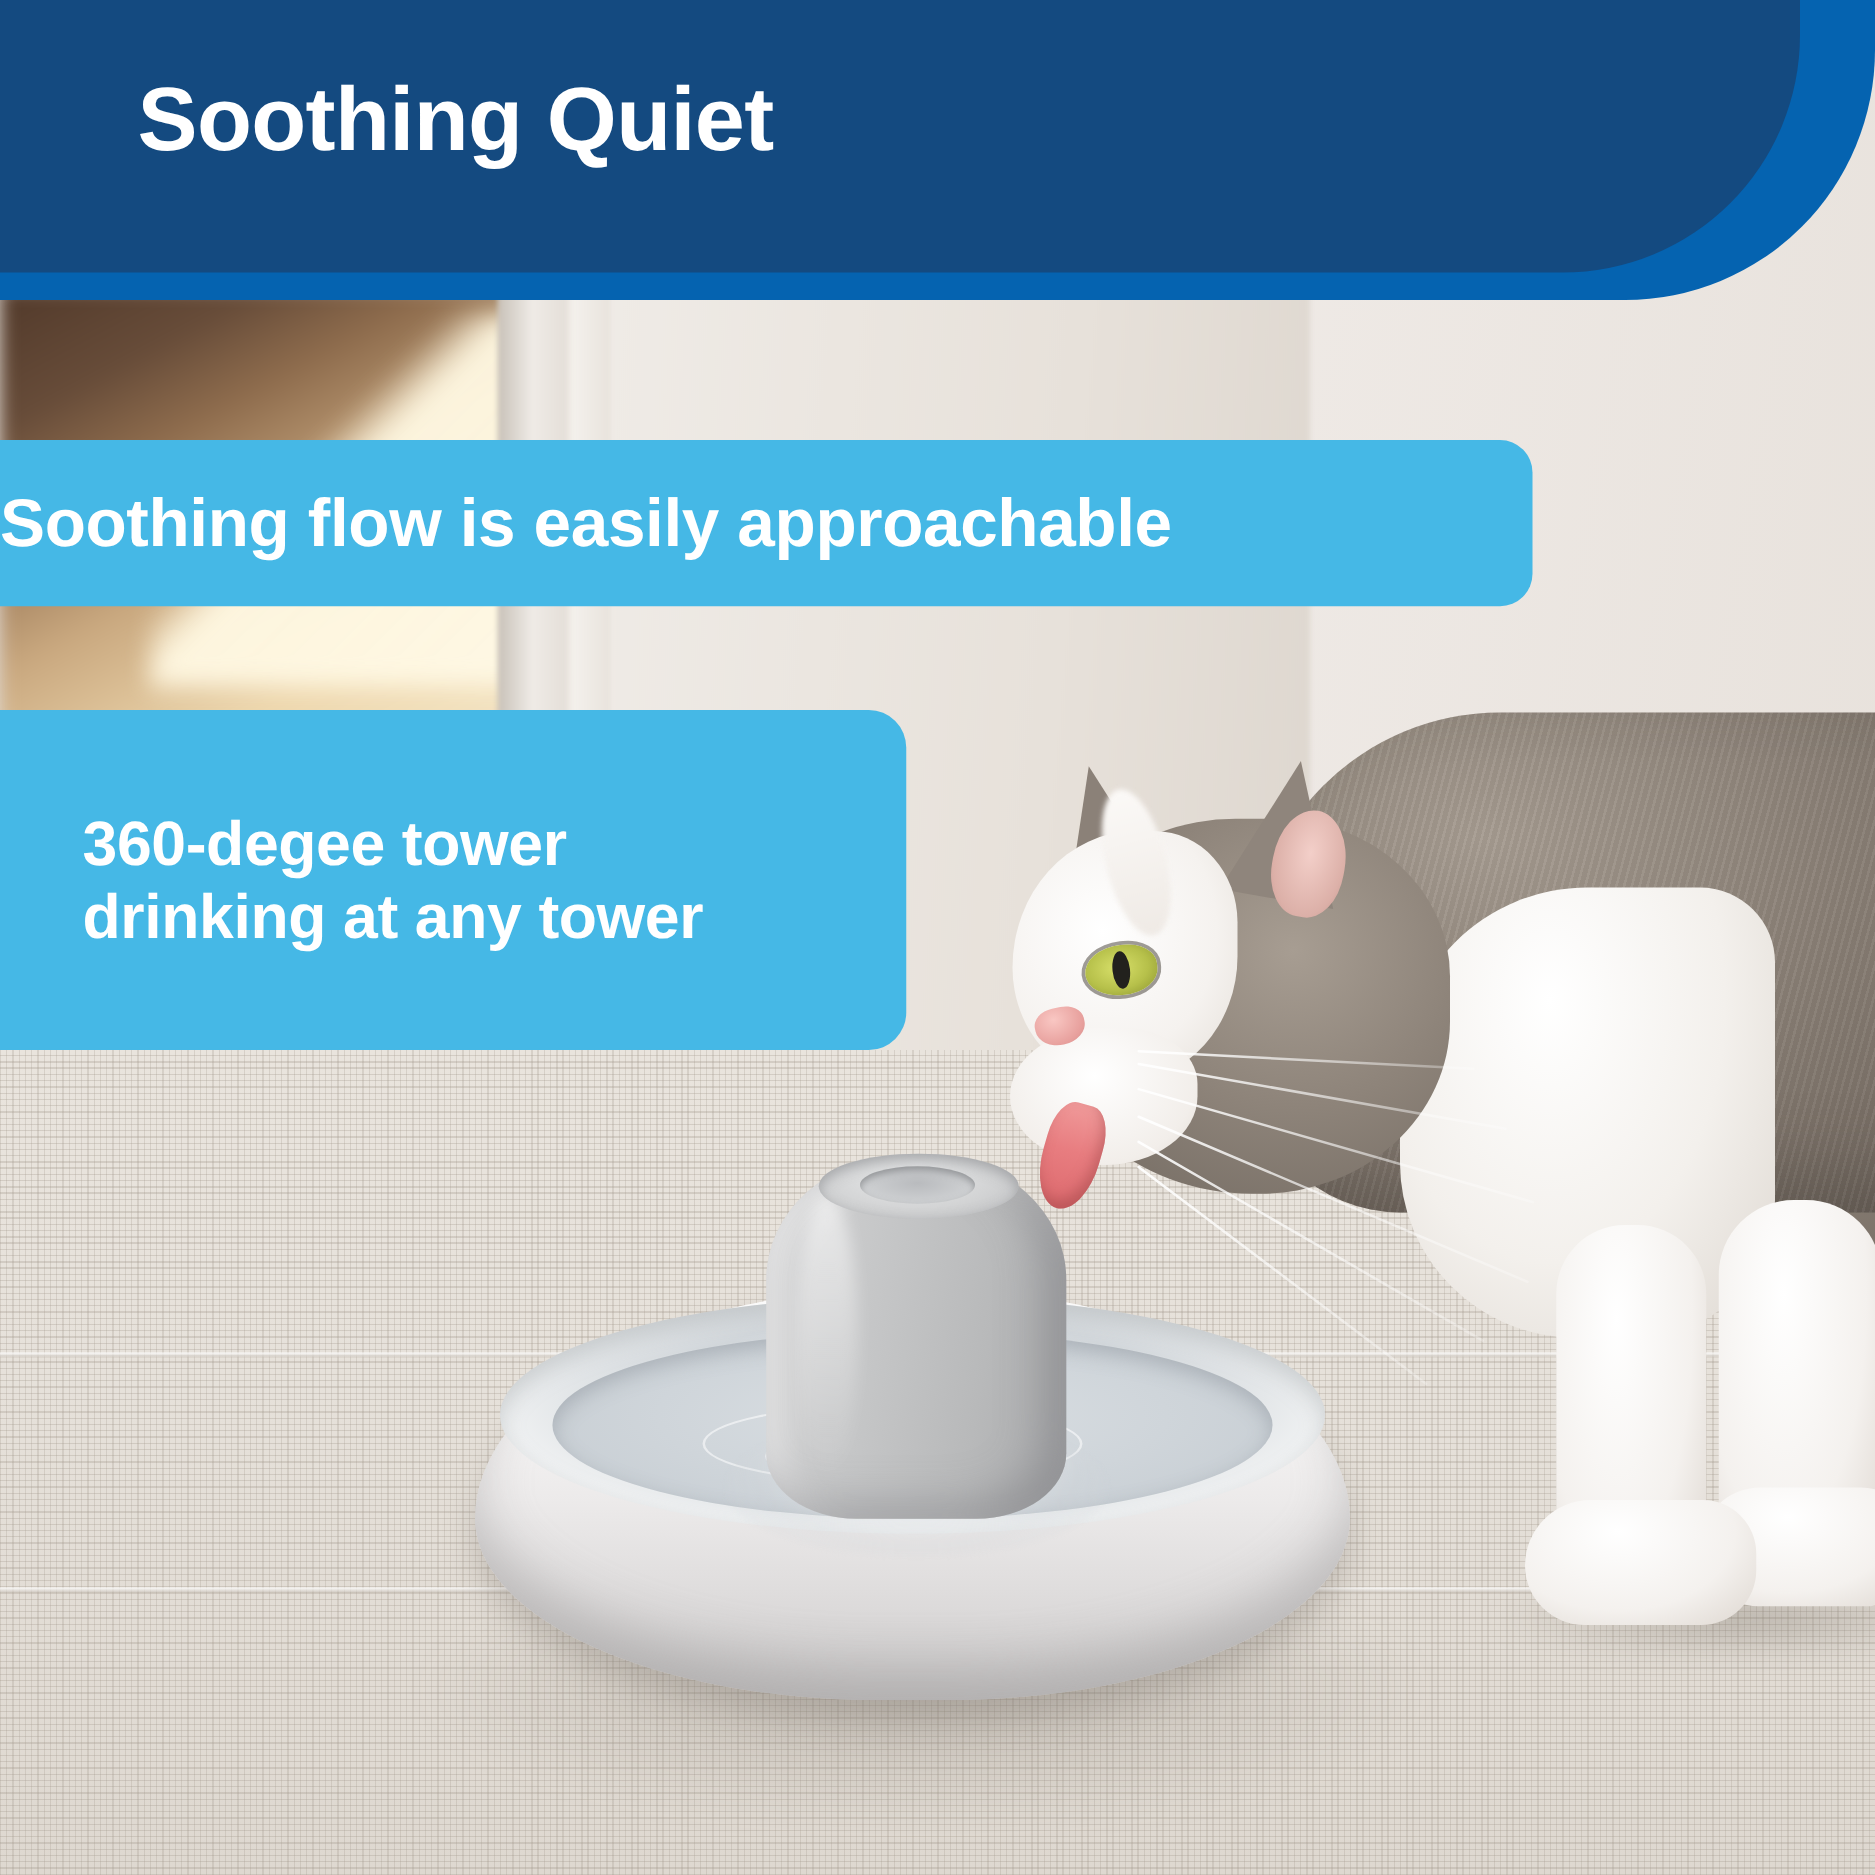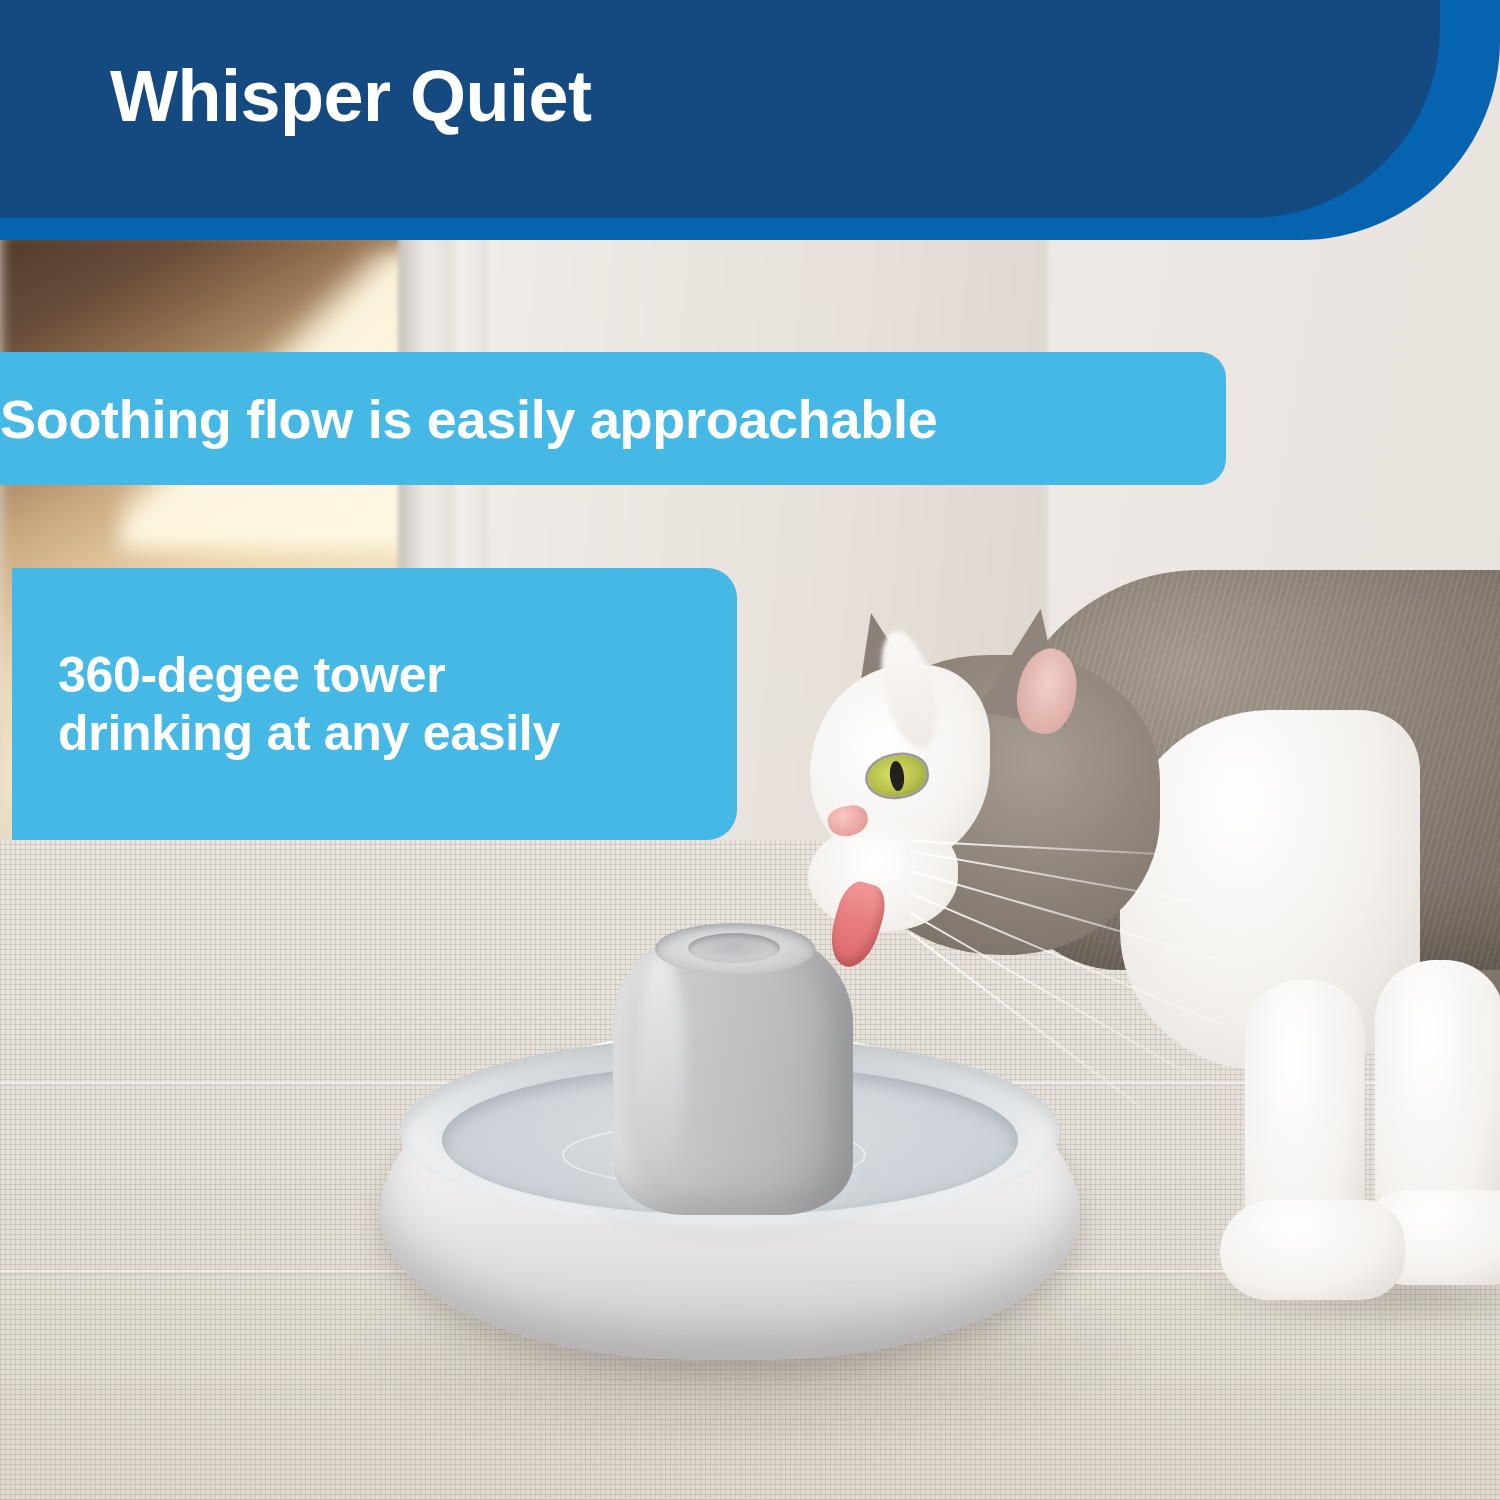--- a/index.html
+++ b/index.html
@@ -264,23 +264,23 @@
     position:absolute;background:#45b8e6;color:#ffffff;
     font-weight:bold;display:flex;align-items:center;
   }
   .pill-1{
     left:0;top:352px;width:1226px;height:133px;
     border-top-right-radius:26px;border-bottom-right-radius:26px;
     font-size:54px;box-sizing:border-box;
     letter-spacing:-.3px;
   }
   .pill-2{
-    left:12px;top:568px;width:725px;height:272px;
+    left:0;top:568px;width:725px;height:272px;
     border-top-right-radius:30px;border-bottom-right-radius:30px;
-    font-size:50px;padding-left:46px;box-sizing:border-box;
+    font-size:50px;padding-left:66px;box-sizing:border-box;
     line-height:1.16;letter-spacing:-.3px;
     align-items:center;
   }
   .pill-2 .lines{display:block;}
   .pill-2 .lines span{display:block;white-space:nowrap;}
 </style>
 </head>
 <body>
 
 <div id="stage">
@@ -349,26 +349,26 @@
       <div class="tower"></div>
       <div class="tower-sheen"></div>
       <div class="tower-top"></div>
       <div class="tower-hole"></div>
     </div>
 
   </div>
 
   <div class="banner-blue"></div>
   <div class="banner-navy"></div>
-  <div class="banner-title">Whisper Quiet</div>
+  <div class="banner-title">Soothing Quiet</div>
 
   <div class="pill pill-1">
     <span>Soothing flow is easily approachable</span>
   </div>
 
   <div class="pill pill-2">
     <span class="lines">
       <span>360-degee tower</span>
-      <span>drinking at any easily</span>
+      <span>drinking at any tower</span>
     </span>
   </div>
 
 </div>
 
 </body></html>

